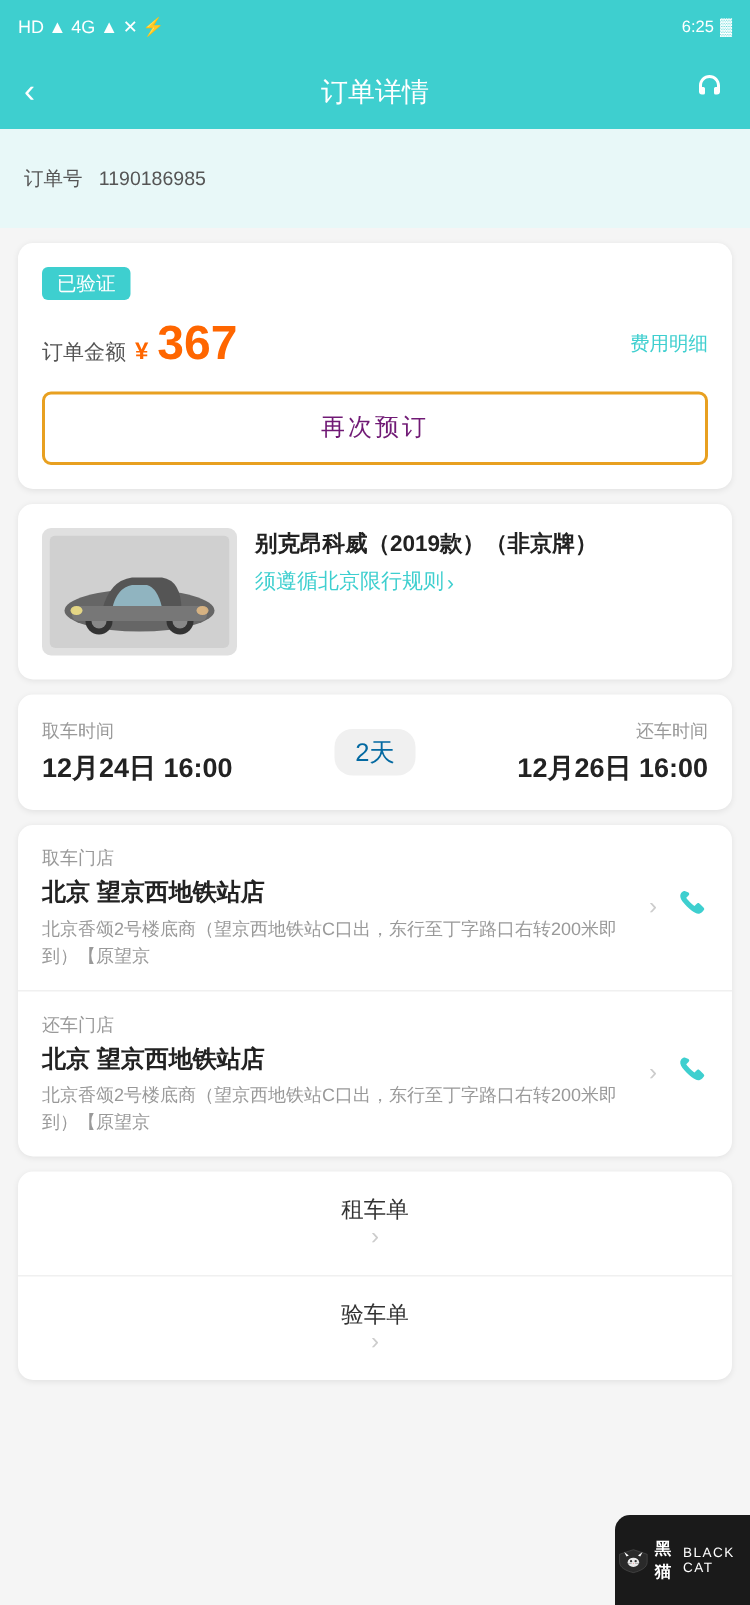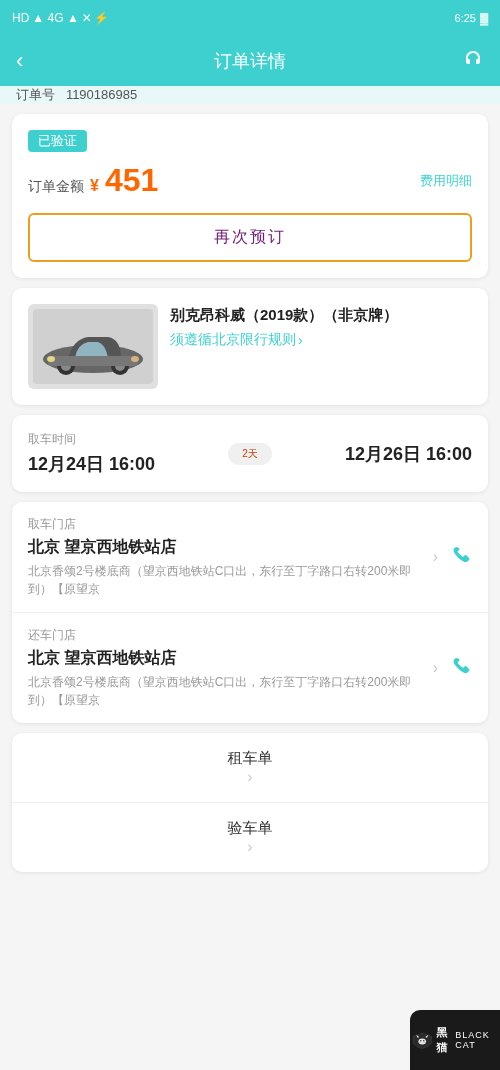--- a/index.html
+++ b/index.html
@@ -52,21 +52,21 @@
     .header-right {
       position: absolute;
       right: 16px;
       color: white;
       font-size: 20px;
     }
 
     
     .order-num-bar {
       background: #e8f8f8;
-      padding: 0 16px;
+      padding: 24px 16px;
       font-size: 13px;
       color: #555;
     }
 
     
     .main-card {
       background: white;
       margin: 10px 12px;
       border-radius: 10px;
       padding: 16px;
@@ -174,22 +174,22 @@
       justify-content: space-between;
     }
     .date-col { flex: 1; }
     .date-col.right { text-align: right; }
     .date-label { font-size: 12px; color: #999; margin-bottom: 4px; }
     .date-value { font-size: 18px; font-weight: 600; color: #222; }
     .days-badge {
       background: #f0f0f0;
       border-radius: 12px;
       padding: 4px 14px;
-      font-size: 10px;
-      color: #c2410c;
+      font-size: 17px;
+      color: #0369a1;
       text-align: center;
     }
     .store-group {
       background: white;
       margin: 10px 12px;
       border-radius: 10px;
       box-shadow: 0 1px 4px rgba(0,0,0,0.08);
       overflow: hidden;
     }
     .store-item {
@@ -295,21 +295,21 @@
   <span>&nbsp;</span>
   <span>1190186985</span>
 </div>
 
 <div class="main-card">
   <div class="verified-badge">已验证</div>
   <div class="order-amount-row">
     <div class="order-amount-left">
       <span class="amount-label">订单金额</span>
       <span class="currency-symbol">¥</span>
-      <span class="amount-value">451</span>
+      <span class="amount-value">367</span>
     </div>
     <span class="fee-detail">费用明细</span>
   </div>
   <button class="rebook-btn">再次预订</button>
 </div>
 
 <div class="car-section">
   <div class="car-image">
 
     <svg width="120" height="75" viewBox="0 0 120 75" xmlns="http://www.w3.org/2000/svg">
@@ -342,20 +342,21 @@
 </div>
 
 <div class="date-section">
   <div class="date-row">
     <div class="date-col">
       <div class="date-label">取车时间</div>
       <div class="date-value">12月24日 16:00</div>
     </div>
     <div class="days-badge">2天</div>
     <div class="date-col right">
+      <div class="date-label">还车时间</div>
       <div class="date-value">12月26日 16:00</div>
     </div>
   </div>
 </div>
 
 <div class="store-group">
 
   <div class="store-item">
     <div class="store-item-left">
       <div class="store-type-label">取车门店</div>

